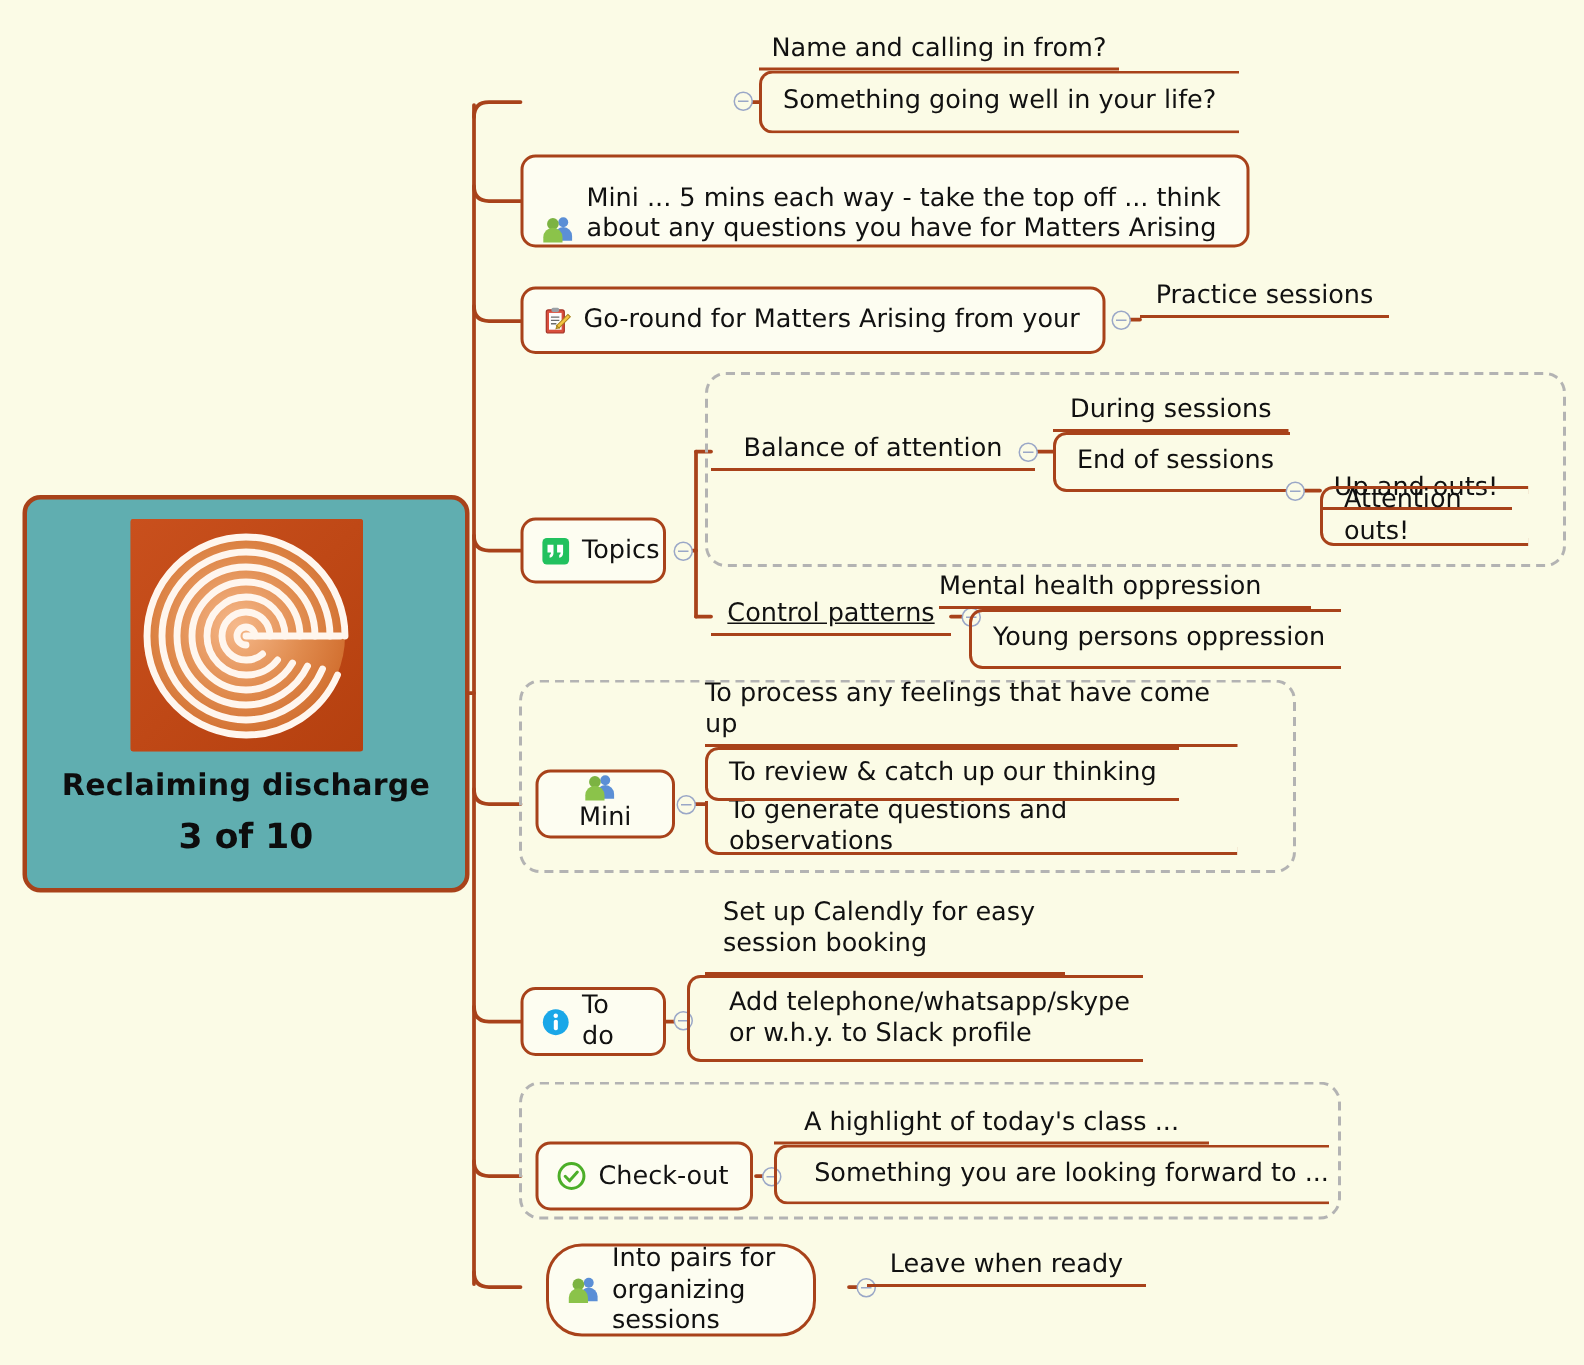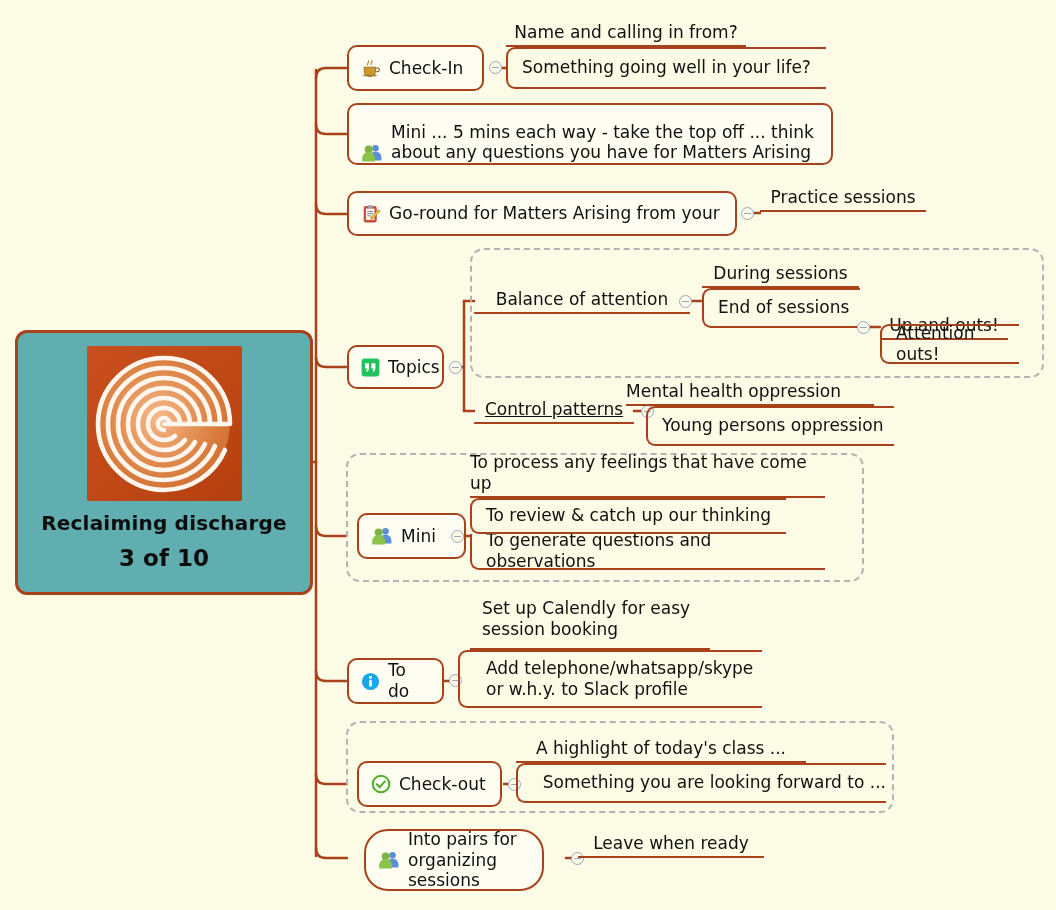--- a/index.html
+++ b/index.html
@@ -226,32 +226,20 @@
           <path d="M93 78 A16 16 0 1 0 77 94 A16 16 0 0 0 88 90"></path>
           <path d="M77 78 L140 78"></path>
           <path d="M83 78 A6 6 0 1 0 77 84"></path>
         </g>
       </svg>
     </div>
     <div class="central-title">Reclaiming discharge</div>
     <div class="central-sub">3 of 10</div>
   </div>
 
-  <div class="node" style="left:347px; top:45px; width:137px; height:46px;">
-    <span class="ico">
-      <svg width="20" height="20" viewBox="0 0 20 20">
-        <path d="M7 2.5 q1.4 1.2 0 2.6 q-1.2 1.2 0 2.2" fill="none" stroke="#b08a3a" stroke-width="1.1"></path>
-        <path d="M10.5 2 q1.4 1.4 0 2.8 q-1.2 1.2 0 2.2" fill="none" stroke="#b08a3a" stroke-width="1.1"></path>
-        <path d="M3.2 9.2 h11.4 v3.6 a5.7 5.7 0 0 1 -11.4 0 z" fill="#d1972f" stroke="#8a5f18" stroke-width="0.8"></path>
-        <path d="M14.6 10 h2 a1.8 1.8 0 0 1 0 3.6 h-1.2" fill="none" stroke="#8a5f18" stroke-width="1.1"></path>
-        <rect x="2.2" y="16.4" width="13.4" height="1.8" rx="0.9" fill="#b07c22"></rect>
-      </svg>
-    </span>
-    <span class="lbl">Check-In</span>
-  </div>
   <div class="toggle" style="left:489px; top:61px;"></div>
 
   <div class="leaf-top" style="left:506px; top:23px; width:240px; height:24px; justify-content:center; padding-left:0;">
     <span>Name and calling in from?</span>
   </div>
   <div class="leaf" style="left:506px; top:47px; width:320px; height:42px;">
     <span>Something going well in your life?</span>
   </div>
 
   <div class="node" style="left:347px; top:103px; width:486px; height:62px;align-items:flex-end;">
@@ -327,21 +315,21 @@
   </div>
   <div class="toggle" style="left:641px; top:405px;"></div>
 
   <div class="leaf-top" style="left:626px; top:380px; width:248px; height:26px; justify-content:flex-start; padding-left:0;">
     <span>Mental health oppression</span>
   </div>
   <div class="leaf" style="left:646px; top:406px; width:248px; height:40px;">
     <span>Young persons oppression</span>
   </div>
 
-  <div class="node" style="left:357px; top:513px; width:109px; height:46px;">
+  <div class="node" style="left:357px; top:513px; width:93px; height:46px;flex-direction:column;">
     <span class="ico">
       <svg width="22" height="20" viewBox="0 0 22 20">
         <circle cx="14.5" cy="5.2" r="3.3" fill="#5b8fd6"></circle>
         <path d="M8.6 17.5 v-3.2 a5.9 5.9 0 0 1 11.8 0 v3.2 z" fill="#5b8fd6"></path>
         <circle cx="7.6" cy="6.3" r="3.9" fill="#7cb342"></circle>
         <path d="M1.2 18.6 v-3.4 a6.4 6.4 0 0 1 12.8 0 v3.4 z" fill="#8bc34a"></path>
       </svg>
     </span>
     <span class="lbl">Mini</span>
   </div>

